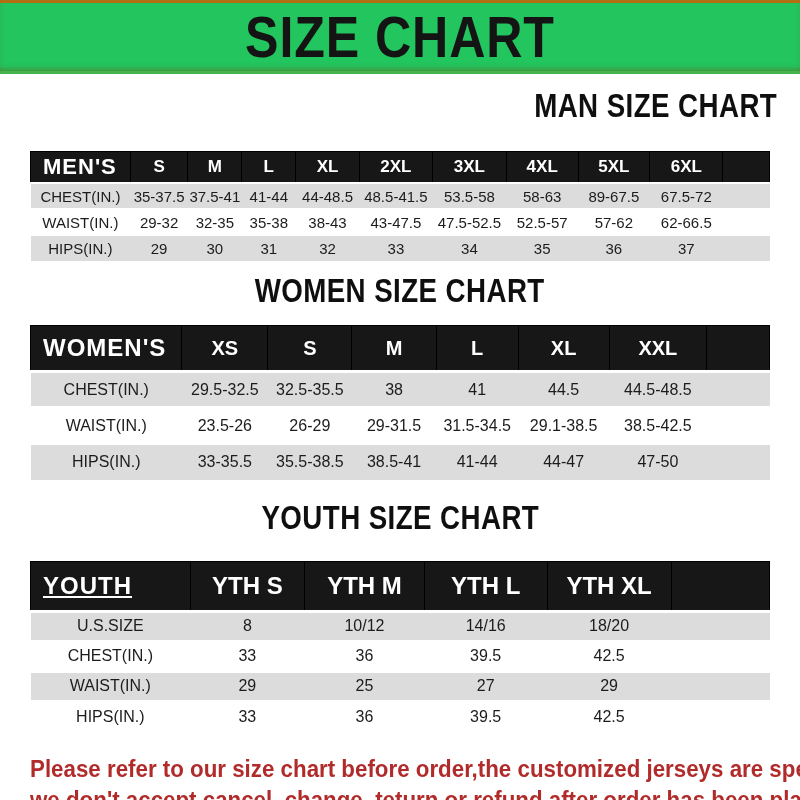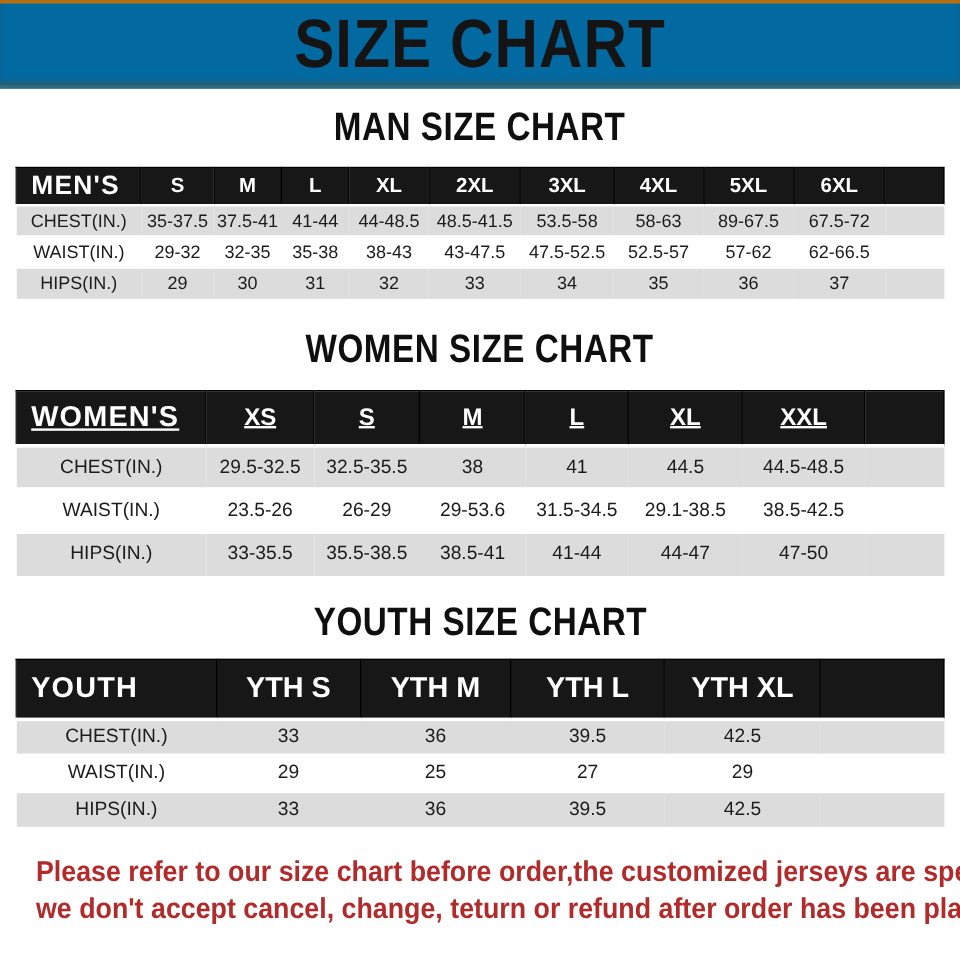--- a/index.html
+++ b/index.html
@@ -6,21 +6,21 @@
   body {
     width: 800px; height: 800px;
     background: #ffffff;
     font-family: "Liberation Sans", sans-serif;
     overflow: hidden;
   }
 
   
   .banner {
     height: 74px;
-    background: #0369a1;
+    background: #22c55e;
     border-top: 3px solid #B06F12;
     border-bottom: 3px solid #C4781139;
     box-sizing: border-box;
     display: flex; align-items: center; justify-content: center;
     box-shadow: inset 0 -4px 6px -3px rgba(120,70,0,.55);
   }
   .banner-title {
     display: inline-block;
     font-size: 57px;
     font-weight: bold;
@@ -35,50 +35,50 @@
     margin: 0; text-align: center;
     line-height: 38px;
     font-size: 33px; font-weight: bold; color: #0f0f0f;
   }
   .section-heading .condensed {
     display: inline-block;
     transform: scaleX(0.84);
     letter-spacing: 0.5px;
     white-space: nowrap;
   }
-  .heading-men   { margin-top: 13px; margin-bottom: 14px; }
-  .heading-women { margin-top: 23px; margin-bottom: 15px; }
-  .heading-youth { margin-top: 19px; margin-bottom: 12px; }
+  .heading-men   { margin-top: 13px; margin-bottom: 26px; text-align: right; }
+  .heading-women { margin-top: 11px; margin-bottom: 15px; }
+  .heading-youth { margin-top: 19px; margin-bottom: 24px; }
 
   
-  .tbl-wrap { padding: 0 13px; }
+  .tbl-wrap { padding: 0 30px; }
   table.size-table {
     width: 100%;
     border-collapse: collapse;
     table-layout: fixed;
   }
   table.size-table thead th {
     background: #171717;
     color: #ffffff;
     font-weight: bold;
     text-align: center;
     padding: 0;
     border: 1px solid #000;
   }
   table.size-table thead th:first-child {
     text-align: left;
     padding-left: 12px;
     letter-spacing: 1px;
   }
   .men   thead th { height: 30px; font-size: 17px; }
-  .women thead th { height: 44px; font-size: 20px; text-decoration: underline; }
+  .women thead th { height: 44px; font-size: 20px; }
   .youth thead th { height: 48px; font-size: 24px; }
   .men   thead th:first-child { font-size: 22px; }
   .women thead th:first-child { font-size: 24px; }
-  .youth thead th:first-child { font-size: 24px; }
+  .youth thead th:first-child { font-size: 24px; text-decoration: underline; }
 
   table.size-table tbody td {
     text-align: center;
     color: #1c1c1c;
     padding: 0;
     border-top: 3px solid #ffffff;
   }
   table.size-table tbody tr:nth-child(odd) td { background: #DCDCDC; }
   table.size-table tbody tr:nth-child(even) td { background: #ffffff; }
   .men   tbody tr { height: 26px; font-size: 15px; }
@@ -221,21 +221,21 @@
           <td>38</td>
           <td>41</td>
           <td>44.5</td>
           <td>44.5-48.5</td>
           <td></td>
         </tr>
         <tr>
           <td>WAIST(IN.)</td>
           <td>23.5-26</td>
           <td>26-29</td>
-          <td>29-53.6</td>
+          <td>29-31.5</td>
           <td>31.5-34.5</td>
           <td>29.1-38.5</td>
           <td>38.5-42.5</td>
           <td></td>
         </tr>
         <tr>
           <td>HIPS(IN.)</td>
           <td>33-35.5</td>
           <td>35.5-38.5</td>
           <td>38.5-41</td>
@@ -266,20 +266,28 @@
           <th>YOUTH</th>
           <th>YTH S</th>
           <th>YTH M</th>
           <th>YTH L</th>
           <th>YTH XL</th>
           <th></th>
         </tr>
       </thead>
       <tbody>
         <tr>
+          <td>U.S.SIZE</td>
+          <td>8</td>
+          <td>10/12</td>
+          <td>14/16</td>
+          <td>18/20</td>
+          <td></td>
+        </tr>
+        <tr>
           <td>CHEST(IN.)</td>
           <td>33</td>
           <td>36</td>
           <td>39.5</td>
           <td>42.5</td>
           <td></td>
         </tr>
         <tr>
           <td>WAIST(IN.)</td>
           <td>29</td>

